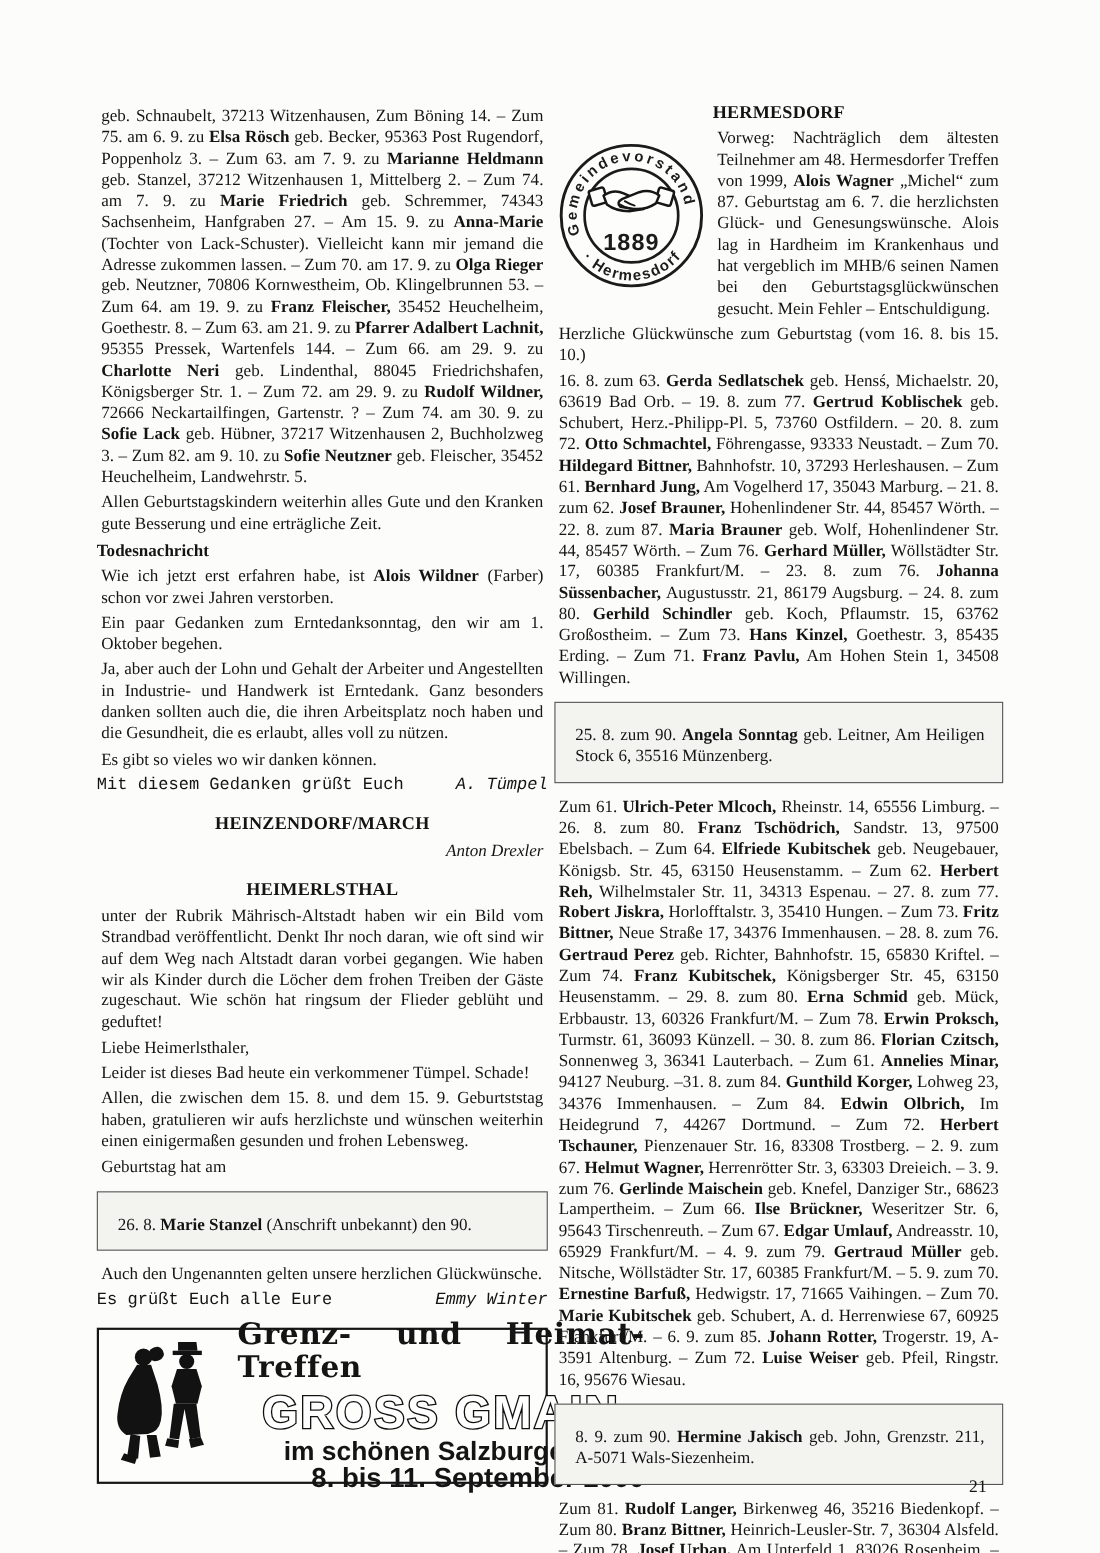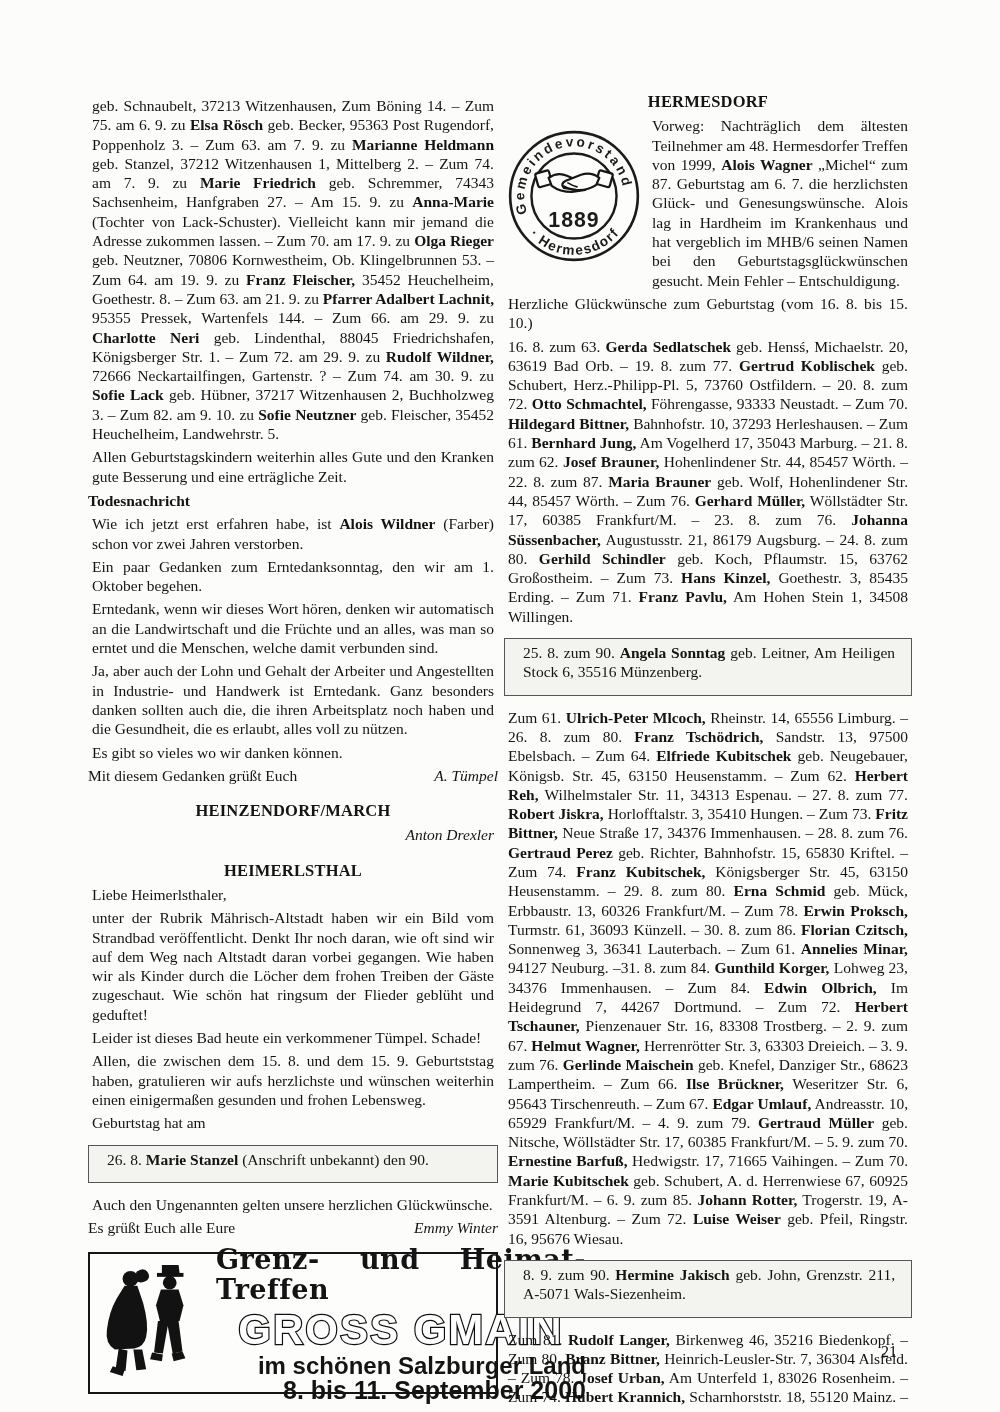--- a/index.html
+++ b/index.html
@@ -12,26 +12,26 @@
     position:relative;width:1000px;height:1412px;background:#fcfcfb;
     overflow:hidden;
   }
   .col{position:absolute;top:92px;font-size:15.5px;line-height:19.3px;text-align:justify;}
   .col-left{left:88px;width:410px;}
   .col-right{left:504px;width:408px;}
   p{margin:4px;}
   b{font-weight:bold;}
   .sec-heading{font-weight:bold;text-align:center;font-size:16.5px;letter-spacing:.2px;margin:16px 0 5px 0;}
   .sub-heading{font-weight:bold;text-align:left;margin:5px 0 0 0;}
-  .sig-row{display:flex;justify-content:space-between;}
+  .sig-row{display:flex;justify-content:space-between;font-family:Liberation Mono, monospace;}
   .sig-row .sig{font-style:italic;text-align:right;white-space:nowrap;}
   .sig-only{font-style:italic;text-align:right;}
   .note-box{
     border:1.2px solid #555;background:#f3f3f0;
-    padding:0 12px 9px 14px;margin:12px 0;
+    padding:16px 12px 9px 14px;margin:12px 0;
   }
   .ad-box{
     border:2px solid #151515;background:#fdfdfc;margin-top:15px;
     height:142px;display:flex;align-items:center;padding:4px 8px 4px 4px;box-sizing:border-box;
   }
   .ad-art{flex:0 0 122px;display:flex;justify-content:center;align-items:center;}
   .ad-text{flex:1;display:flex;flex-direction:column;align-items:flex-end;justify-content:center;gap:1px;}
   .ad-title{font-family:"DejaVu Serif",serif;font-weight:800;font-size:27px;line-height:30px;letter-spacing:.5px;}
   .ad-sub{font-family:"Liberation Sans","DejaVu Sans",sans-serif;font-weight:bold;font-size:24px;line-height:22px;}
   .ad-date{font-family:"Liberation Sans","DejaVu Sans",sans-serif;font-weight:bold;font-size:25px;line-height:24px;}
@@ -48,34 +48,33 @@
 
 <div class="page">
 
   <div class="col col-left">
     <p>geb. Schnaubelt, 37213 Witzenhausen, Zum Böning 14. – Zum 75. am 6. 9. zu <b>Elsa Rösch</b> geb. Becker, 95363 Post Rugendorf, Poppenholz 3. – Zum 63. am 7. 9. zu <b>Marianne Heldmann</b> geb. Stanzel, 37212 Witzenhausen 1, Mittelberg 2. – Zum 74. am 7. 9. zu <b>Marie Friedrich</b> geb. Schremmer, 74343 Sachsenheim, Hanfgraben 27. – Am 15. 9. zu <b>Anna-Marie</b> (Tochter von Lack-Schuster). Vielleicht kann mir jemand die Adresse zukommen lassen. – Zum 70. am 17. 9. zu <b>Olga Rieger</b> geb. Neutzner, 70806 Kornwestheim, Ob. Klingelbrunnen 53. – Zum 64. am 19. 9. zu <b>Franz Fleischer,</b> 35452 Heuchelheim, Goethestr. 8. – Zum 63. am 21. 9. zu <b>Pfarrer Adalbert Lachnit,</b> 95355 Pressek, Wartenfels 144. – Zum 66. am 29. 9. zu <b>Charlotte Neri</b> geb. Lindenthal, 88045 Friedrichshafen, Königsberger Str. 1. – Zum 72. am 29. 9. zu <b>Rudolf Wildner,</b> 72666 Neckartailfingen, Gartenstr. ? – Zum 74. am 30. 9. zu <b>Sofie Lack</b> geb. Hübner, 37217 Witzenhausen 2, Buchholzweg 3. – Zum 82. am 9. 10. zu <b>Sofie Neutzner</b> geb. Fleischer, 35452 Heuchelheim, Landwehrstr. 5.</p>
     <p>Allen Geburtstagskindern weiterhin alles Gute und den Kranken gute Besserung und eine erträgliche Zeit.</p>
 
     <p class="sub-heading">Todesnachricht</p>
     <p>Wie ich jetzt erst erfahren habe, ist <b>Alois Wildner</b> (Farber) schon vor zwei Jahren verstorben.</p>
     <p>Ein paar Gedanken zum Erntedanksonntag, den wir am 1. Oktober begehen.</p>
-    <p>Erntedank, wenn wir dieses Wort hören, denken wir automatisch an die Landwirtschaft und die Früchte und an alles, was man so erntet und die Menschen, welche damit verbunden sind.</p>
     <p>Ja, aber auch der Lohn und Gehalt der Arbeiter und Angestellten in Industrie- und Handwerk ist Erntedank. Ganz besonders danken sollten auch die, die ihren Arbeitsplatz noch haben und die Gesundheit, die es erlaubt, alles voll zu nützen.</p>
     <p>Es gibt so vieles wo wir danken können.</p>
     <div class="sig-row">
       <span>Mit diesem Gedanken grüßt Euch</span>
       <span class="sig">A. Tümpel</span>
     </div>
 
     <p class="sec-heading">HEINZENDORF/MARCH</p>
     <p class="sig-only">Anton Drexler</p>
 
     <p class="sec-heading">HEIMERLSTHAL</p>
+    <p>unter der Rubrik Mährisch-Altstadt haben wir ein Bild vom Strandbad veröffentlicht. Denkt Ihr noch daran, wie oft sind wir auf dem Weg nach Altstadt daran vorbei gegangen. Wie haben wir als Kinder durch die Löcher dem frohen Treiben der Gäste zugeschaut. Wie schön hat ringsum der Flieder geblüht und geduftet!</p>
     <p style="text-align:left">Liebe Heimerlsthaler,</p>
-    <p>unter der Rubrik Mährisch-Altstadt haben wir ein Bild vom Strandbad veröffentlicht. Denkt Ihr noch daran, wie oft sind wir auf dem Weg nach Altstadt daran vorbei gegangen. Wie haben wir als Kinder durch die Löcher dem frohen Treiben der Gäste zugeschaut. Wie schön hat ringsum der Flieder geblüht und geduftet!</p>
     <p>Leider ist dieses Bad heute ein verkommener Tümpel. Schade!</p>
     <p>Allen, die zwischen dem 15. 8. und dem 15. 9. Geburtststag haben, gratulieren wir aufs herzlichste und wünschen weiterhin einen einigermaßen gesunden und frohen Lebensweg.</p>
     <p style="text-align:left">Geburtstag hat am</p>
 
     <div class="note-box">
       <p>26. 8. <b>Marie Stanzel</b> (Anschrift unbekannt) den 90.</p>
     </div>
 
     <p>Auch den Ungenannten gelten unsere herzlichen Glückwünsche.</p>
     <div class="sig-row">

